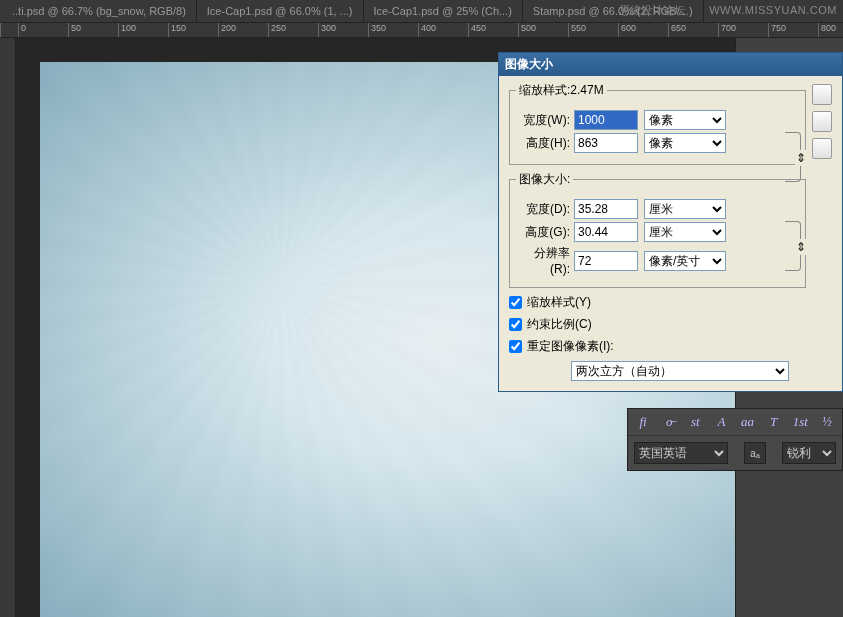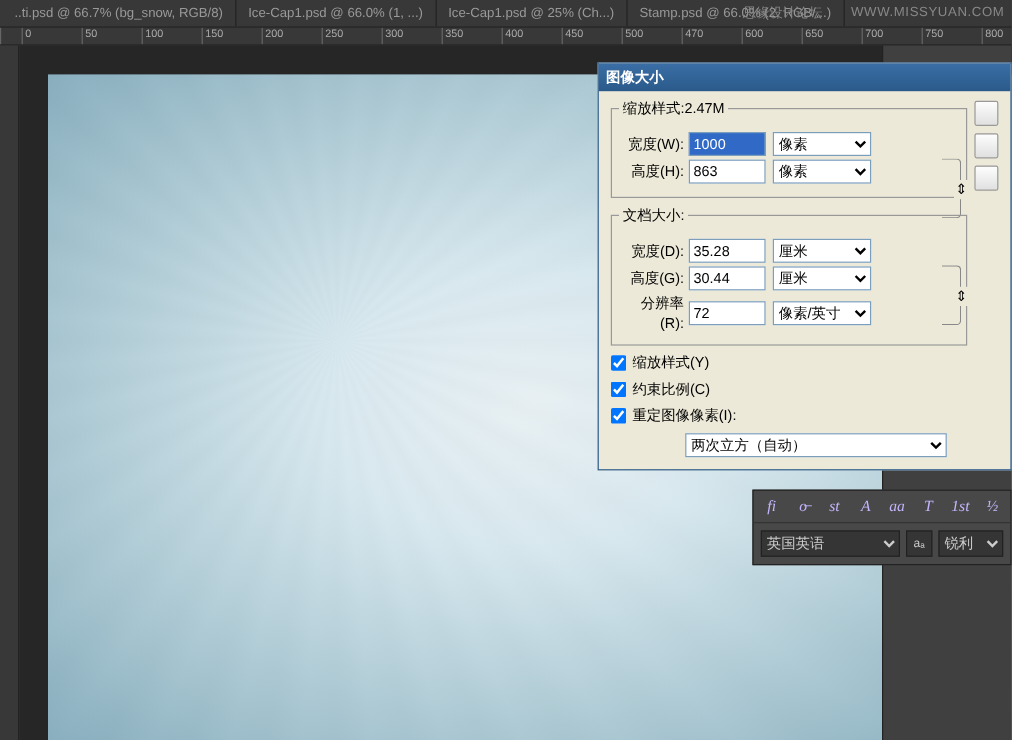--- a/index.html
+++ b/index.html
@@ -236,21 +236,21 @@
       padding: 5px 8px;
       border-bottom: 1px solid #333;
       font-family: Georgia, serif;
       font-style: italic;
       color: #c4b5fd;
       font-size: 13px;
     }
     .char-icons span { width: 18px; text-align: center; }
     .char-row {
       display: flex;
-      gap: 5px;
+      gap: 16px;
       padding: 6px;
     }
     .char-sel {
       background: #353535;
       border: 1px solid #222;
       color: #ccc;
       height: 22px;
       font-size: 12px;
     }
     .lang-sel { flex: 1; }
@@ -278,21 +278,21 @@
     <span>50</span>
     <span>100</span>
   <span>150</span>
     <span>200</span>
     <span>250</span>
   <span>300</span>
     <span>350</span>
     <span>400</span>
   <span>450</span>
     <span>500</span>
-    <span>470</span>
+    <span>550</span>
   <span>600</span>
     <span>650</span>
     <span>700</span>
   <span>750</span>
     <span>800</span>
 
 </div>
 
 <div class="ruler-v"></div>
 
@@ -318,21 +318,21 @@
             <span class="label">高度(H):</span>
             <input type="text" value="863" style="">
             <select class="unit"><option>像素</option></select>
           </div>
           <div class="link-bracket"></div>
           <span class="link-icon">⇕</span>
         </div>
       </fieldset>
 
       <fieldset>
-        <legend>文档大小:</legend>
+        <legend>图像大小:</legend>
         <div style="position:relative;padding-right:18px;">
           <div class="row">
             <span class="label">宽度(D):</span>
             <input type="text" value="35.28" style="">
             <select class="unit"><option>厘米</option></select>
           </div>
           <div class="row">
             <span class="label">高度(G):</span>
             <input type="text" value="30.44" style="">
             <select class="unit"><option>厘米</option></select>

